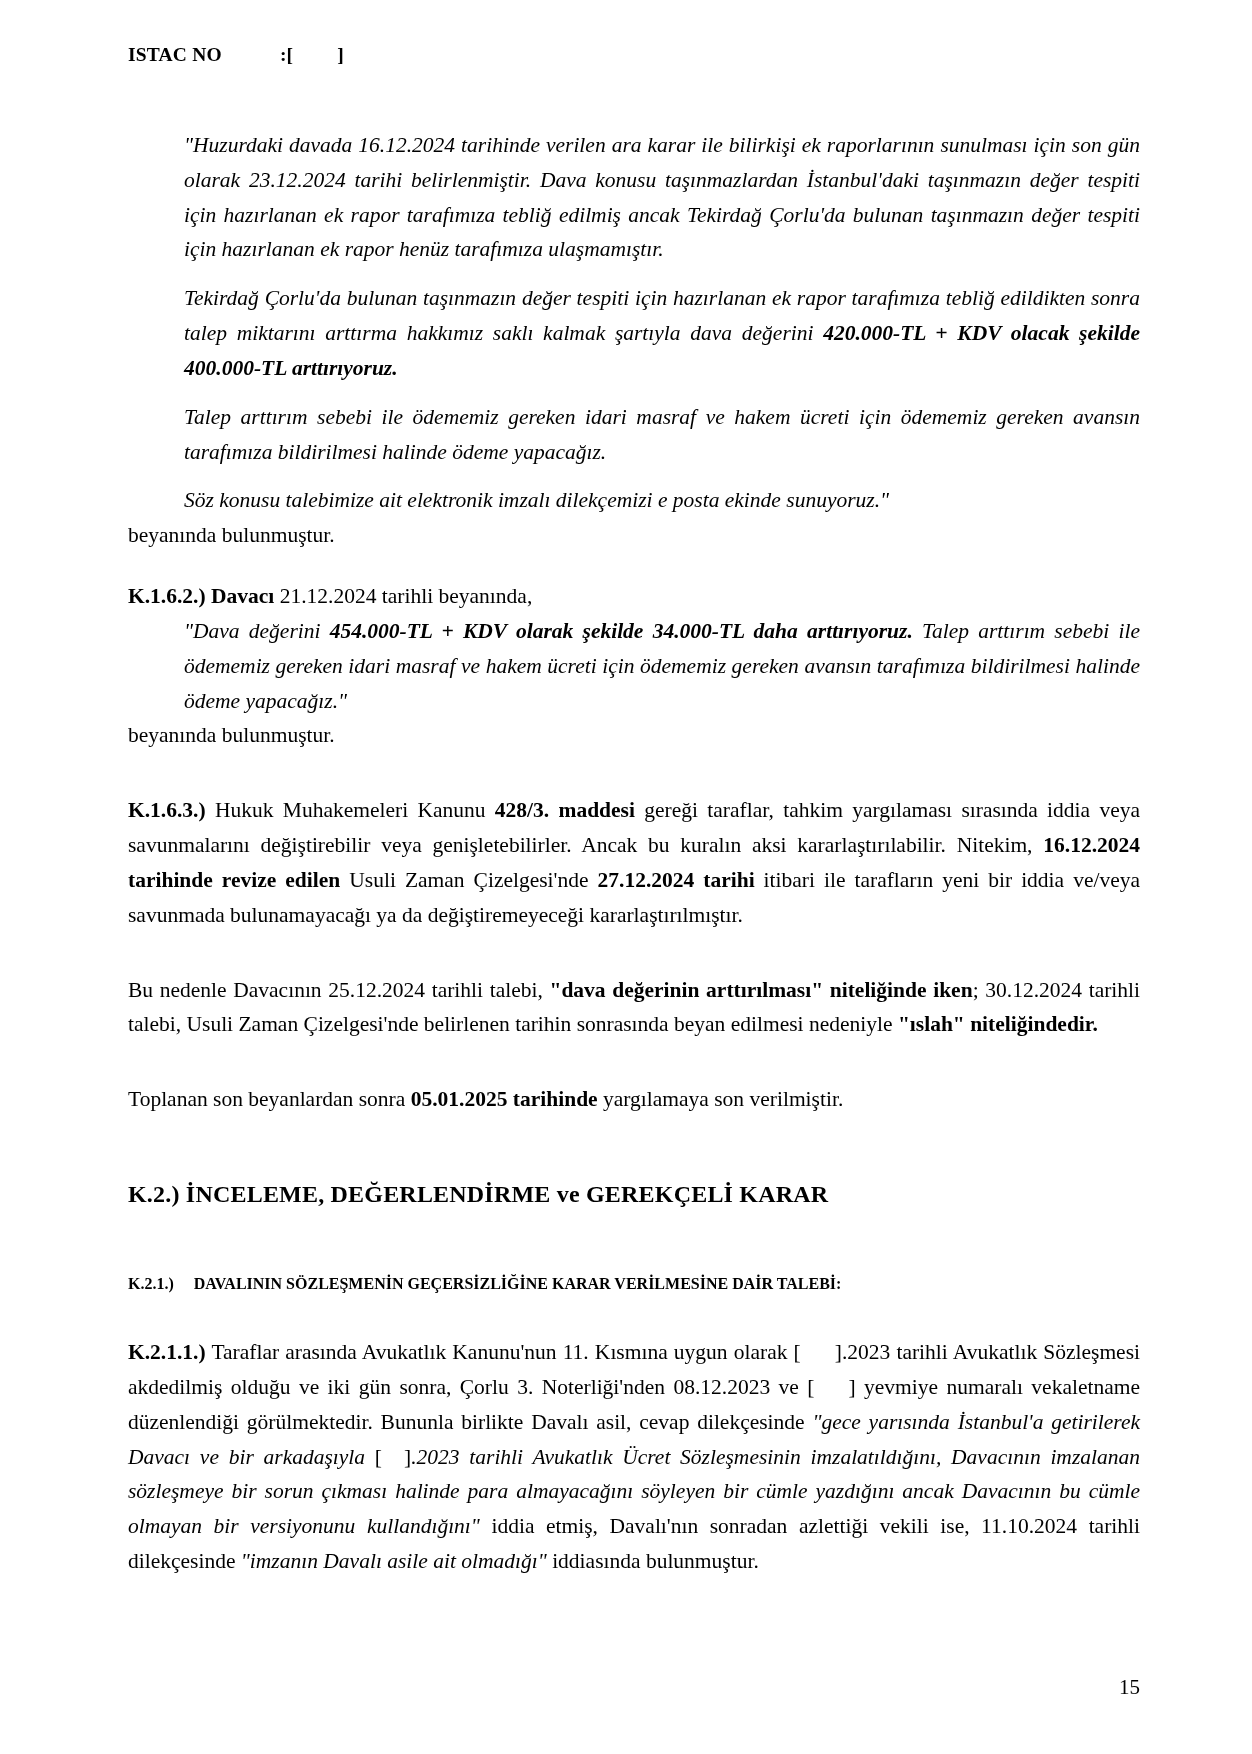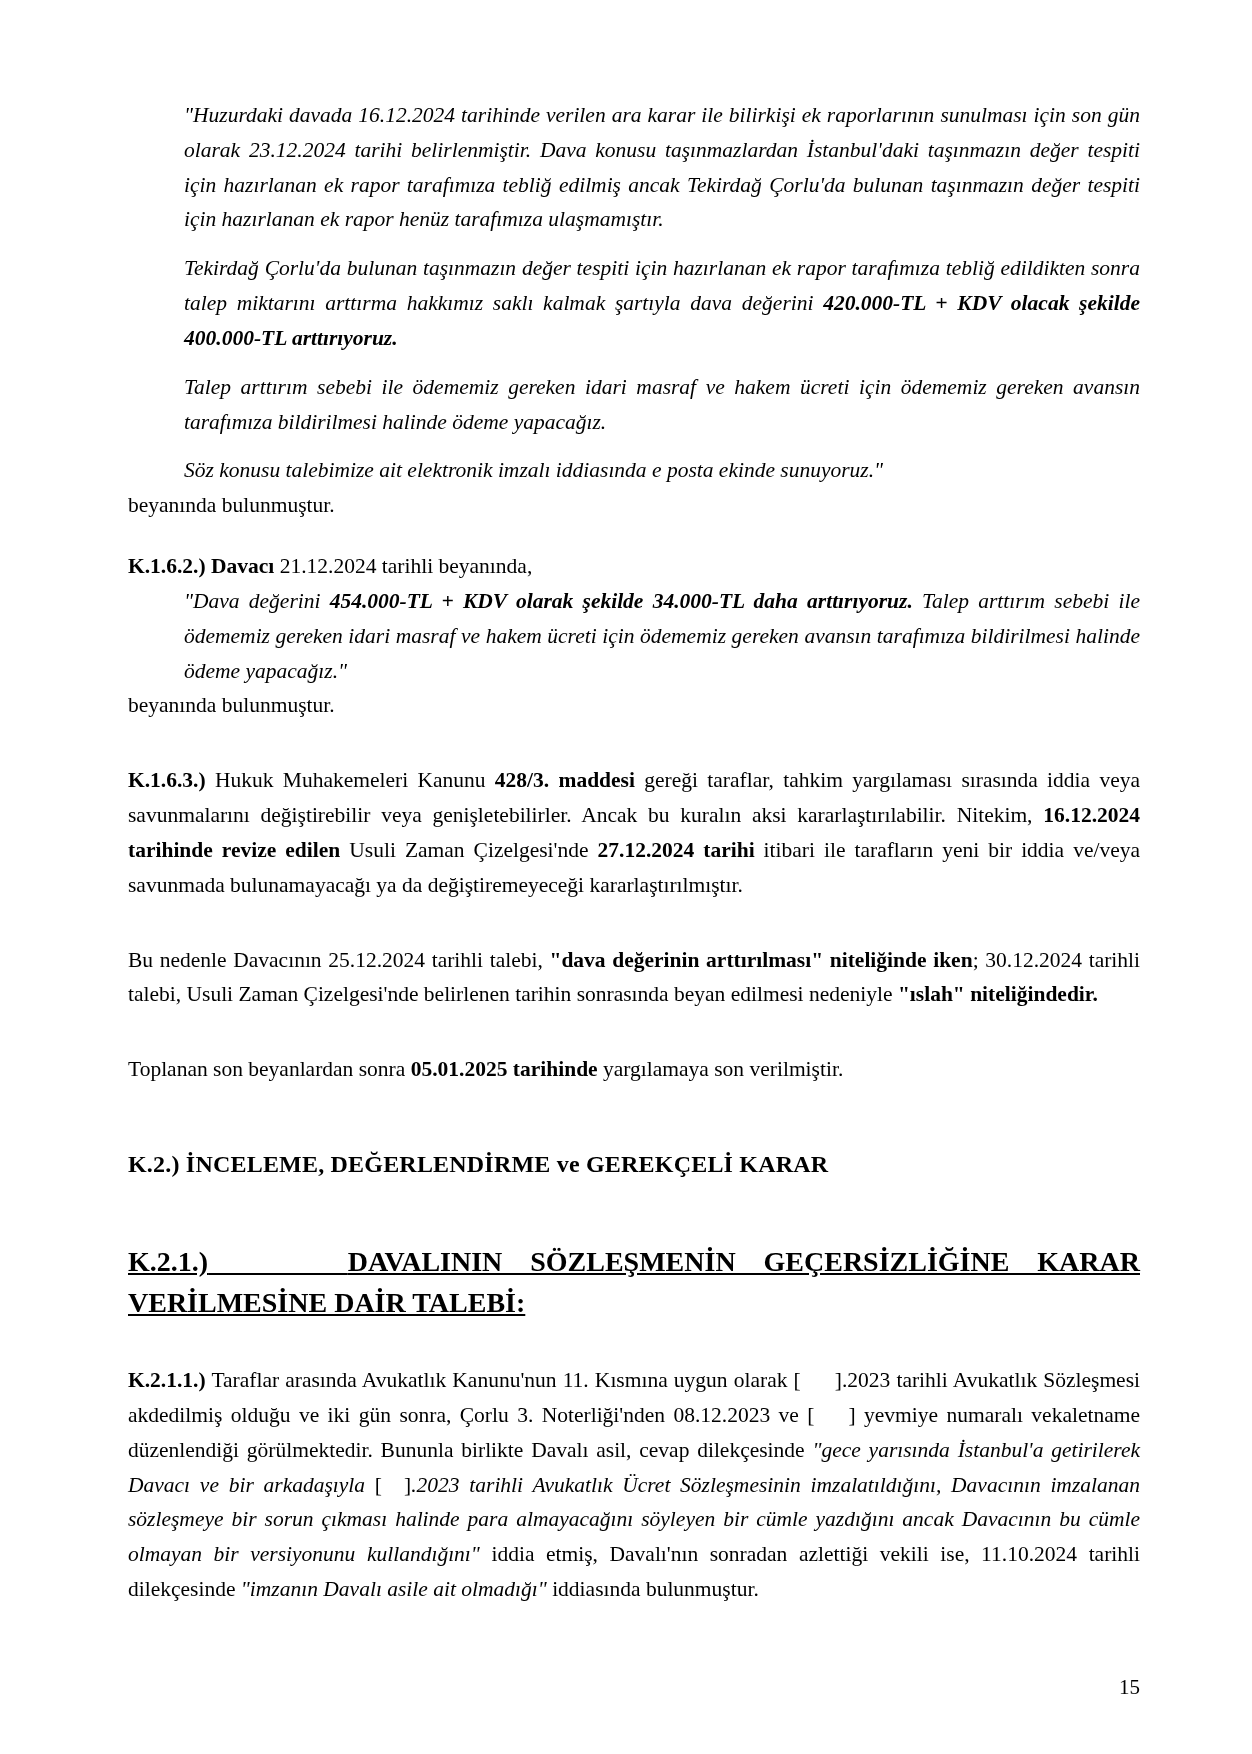--- a/index.html
+++ b/index.html
@@ -64,48 +64,52 @@
   .bi { font-weight: bold; font-style: italic; }
 
   .heading-center {
     text-align: left;
     font-weight: bold;
     font-size: 24px;
     letter-spacing: 0.2px;
   }
   .heading-sub {
     font-weight: bold;
-    font-size: 28px;
+    font-size: 16px;
     text-align: justify;
     line-height: 1.45;
-    text-decoration: underline;
   }
 
   .page-number {
     position: absolute;
     right: 112px;
     bottom: 54px;
     font-size: 21px;
   }
 
   .para + .para { margin-top: 14px; }
 </style>
 </head>
 <body>
 
 <div class="page">
 
+  <div class="header">
+    <span class="lbl">ISTAC NO</span>
+    <span class="colon">:</span>
+    <span>[</span><span class="redact redact-wide"></span><span>]</span>
+  </div>
 
   <div class="body-area">
 
     <div class="quote-block">
       <p class="para">"Huzurdaki davada 16.12.2024 tarihinde verilen ara karar ile bilirkişi ek raporlarının sunulması için son gün olarak 23.12.2024 tarihi belirlenmiştir. Dava konusu taşınmazlardan İstanbul'daki taşınmazın değer tespiti için hazırlanan ek rapor tarafımıza tebliğ edilmiş ancak Tekirdağ Çorlu'da bulunan taşınmazın değer tespiti için hazırlanan ek rapor henüz tarafımıza ulaşmamıştır.</p>
       <p class="para"><span>Tekirdağ Çorlu'da bulunan taşınmazın değer tespiti için hazırlanan ek rapor tarafımıza tebliğ edildikten sonra talep miktarını arttırma hakkımız saklı kalmak şartıyla dava değerini </span><span class="bi">420.000-TL + KDV olacak şekilde 400.000-TL arttırıyoruz.</span></p>
       <p class="para">Talep arttırım sebebi ile ödememiz gereken idari masraf ve hakem ücreti için ödememiz gereken avansın tarafımıza bildirilmesi halinde ödeme yapacağız.</p>
-      <p class="para">Söz konusu talebimize ait elektronik imzalı iddiasında e posta ekinde sunuyoruz."</p>
+      <p class="para">Söz konusu talebimize ait elektronik imzalı dilekçemizi e posta ekinde sunuyoruz."</p>
     </div>
     <p class="para">beyanında bulunmuştur.</p>
 
     <div class="gap-md"></div>
 
     <p class="para"><b>K.1.6.2.)</b> <b>Davacı</b><span> 21.12.2024 tarihli beyanında,</span></p>
 
     <div class="quote-block">
       <p class="para"><span>"Dava değerini </span><span class="bi">454.000-TL + KDV olarak şekilde 34.000-TL daha arttırıyoruz.</span><span> Talep arttırım sebebi ile ödememiz gereken idari masraf ve hakem ücreti için ödememiz gereken avansın tarafımıza bildirilmesi halinde ödeme yapacağız."</span></p>
     </div>

